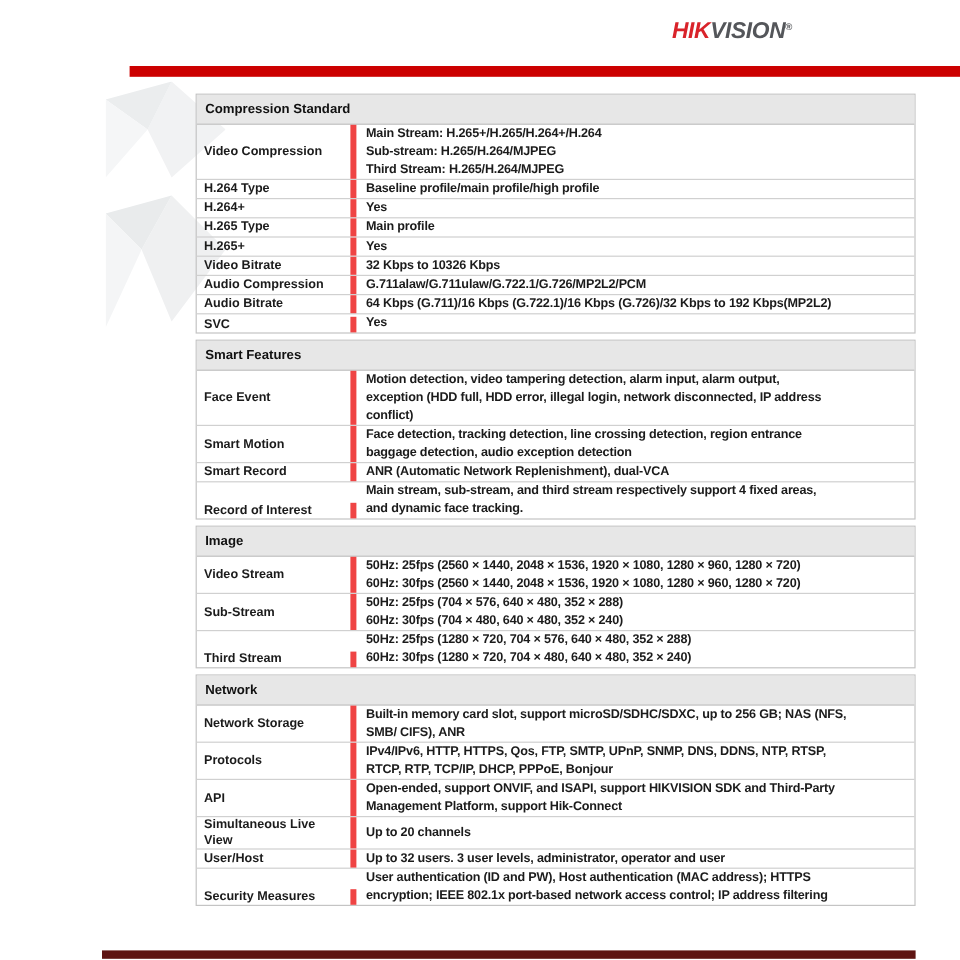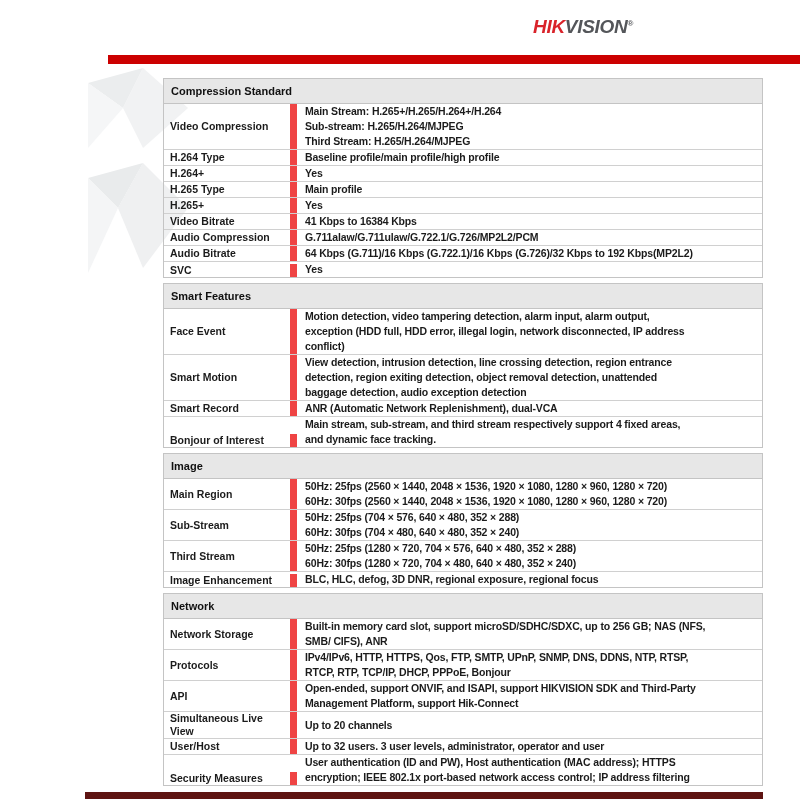--- a/index.html
+++ b/index.html
@@ -1,40 +1,40 @@
 <!DOCTYPE html>
 <html><head>
 <meta charset="utf-8">
 <style>
   html,body{margin:0;padding:0;background:#ffffff;}
   .page{position:relative;width:800px;height:800px;background:#ffffff;overflow:hidden;
         font-family:"Liberation Sans","DejaVu Sans",sans-serif;color:#1b1b1b;}
 
   
-  .logo{position:absolute;top:16px;left:533px;font-style:italic;font-weight:bold;
+  .logo{position:absolute;top:16px;left:560px;font-style:italic;font-weight:bold;
         font-size:19px;letter-spacing:-0.3px;white-space:nowrap;}
   .logo .hik{color:#d9232a;}
   .logo .vision{color:#54565a;}
   .logo .reg{color:#54565a;font-size:8px;vertical-align:super;font-style:normal;}
 
   
   .top-bar{position:absolute;left:108px;top:55px;width:692px;height:9px;background:#cc0000;}
 
   
   .watermark{position:absolute;left:88px;top:68px;}
 
   
   .spec{position:absolute;left:163px;top:78px;width:600px;font-size:10.5px;}
   .section{margin-bottom:5px;border:1px solid #c4c4c4;}
   .sec-header{background:#e7e7e7;font-weight:bold;font-size:11px;line-height:12px;
               padding:6px 7px;border-bottom:1px solid #c4c4c4;color:#111;}
   .row{display:flex;border-bottom:1px solid #d0d0d0;}
   .row:last-child{border-bottom:none;align-items:flex-end;}
   .cell{overflow:hidden;}
-  .cell.label{width:133px;flex:0 0 133px;border-right:7px solid #ef4444;
+  .cell.label{width:133px;flex:0 0 133px;border-right:5px solid #ef4444;
               padding:0 6px;font-weight:bold;display:flex;align-items:center;
               line-height:13px;box-sizing:border-box;}
   .cell.value{flex:1;padding:0 8px;font-weight:bold;letter-spacing:-0.15px;
               display:flex;flex-direction:column;justify-content:center;box-sizing:border-box;}
   .vline{line-height:15px;white-space:nowrap;}
 
   
   .bottom-bar{position:absolute;left:85px;top:792px;width:678px;height:7px;background:#5e1412;}
 </style>
 </head>
@@ -86,21 +86,21 @@
         </div>
         <div class="row">
           <div class="cell label">H.265+</div>
           <div class="cell value">
             <div class="vline">Yes</div>
           </div>
         </div>
         <div class="row">
           <div class="cell label">Video Bitrate</div>
           <div class="cell value">
-            <div class="vline">41 Kbps to 16384 Kbps</div>
+            <div class="vline">32 Kbps to 10326 Kbps</div>
           </div>
         </div>
         <div class="row">
           <div class="cell label">Audio Compression</div>
           <div class="cell value">
             <div class="vline">G.711alaw/G.711ulaw/G.722.1/G.726/MP2L2/PCM</div>
           </div>
         </div>
         <div class="row">
           <div class="cell label">Audio Bitrate</div>
@@ -121,68 +121,61 @@
           <div class="cell label">Face Event</div>
           <div class="cell value">
             <div class="vline">Motion detection, video tampering detection, alarm input, alarm output,</div>
             <div class="vline">exception (HDD full, HDD error, illegal login, network disconnected, IP address</div>
             <div class="vline">conflict)</div>
           </div>
         </div>
         <div class="row">
           <div class="cell label">Smart Motion</div>
           <div class="cell value">
-            <div class="vline">View detection, intrusion detection, line crossing detection, region entrance</div>
-            <div class="vline">detection, region exiting detection, object removal detection, unattended</div>
+            <div class="vline">Face detection, tracking detection, line crossing detection, region entrance</div>
             <div class="vline">baggage detection, audio exception detection</div>
           </div>
         </div>
         <div class="row">
           <div class="cell label">Smart Record</div>
           <div class="cell value">
             <div class="vline">ANR (Automatic Network Replenishment), dual-VCA</div>
           </div>
         </div>
         <div class="row">
-          <div class="cell label">Bonjour of Interest</div>
+          <div class="cell label">Record of Interest</div>
           <div class="cell value">
             <div class="vline">Main stream, sub-stream, and third stream respectively support 4 fixed areas,</div>
             <div class="vline">and dynamic face tracking.</div>
           </div>
         </div>
       </div>
       <div class="section">
         <div class="sec-header">Image</div>
         <div class="row">
-          <div class="cell label">Main Region</div>
+          <div class="cell label">Video Stream</div>
           <div class="cell value">
             <div class="vline">50Hz: 25fps (2560 × 1440, 2048 × 1536, 1920 × 1080, 1280 × 960, 1280 × 720)</div>
             <div class="vline">60Hz: 30fps (2560 × 1440, 2048 × 1536, 1920 × 1080, 1280 × 960, 1280 × 720)</div>
           </div>
         </div>
         <div class="row">
           <div class="cell label">Sub-Stream</div>
           <div class="cell value">
             <div class="vline">50Hz: 25fps (704 × 576, 640 × 480, 352 × 288)</div>
             <div class="vline">60Hz: 30fps (704 × 480, 640 × 480, 352 × 240)</div>
           </div>
         </div>
         <div class="row">
           <div class="cell label">Third Stream</div>
           <div class="cell value">
             <div class="vline">50Hz: 25fps (1280 × 720, 704 × 576, 640 × 480, 352 × 288)</div>
             <div class="vline">60Hz: 30fps (1280 × 720, 704 × 480, 640 × 480, 352 × 240)</div>
           </div>
         </div>
-        <div class="row">
-          <div class="cell label">Image Enhancement</div>
-          <div class="cell value">
-            <div class="vline">BLC, HLC, defog, 3D DNR, regional exposure, regional focus</div>
-          </div>
-        </div>
       </div>
       <div class="section">
         <div class="sec-header">Network</div>
         <div class="row">
           <div class="cell label">Network Storage</div>
           <div class="cell value">
             <div class="vline">Built-in memory card slot, support microSD/SDHC/SDXC, up to 256 GB; NAS (NFS,</div>
             <div class="vline">SMB/ CIFS), ANR</div>
           </div>
         </div>

